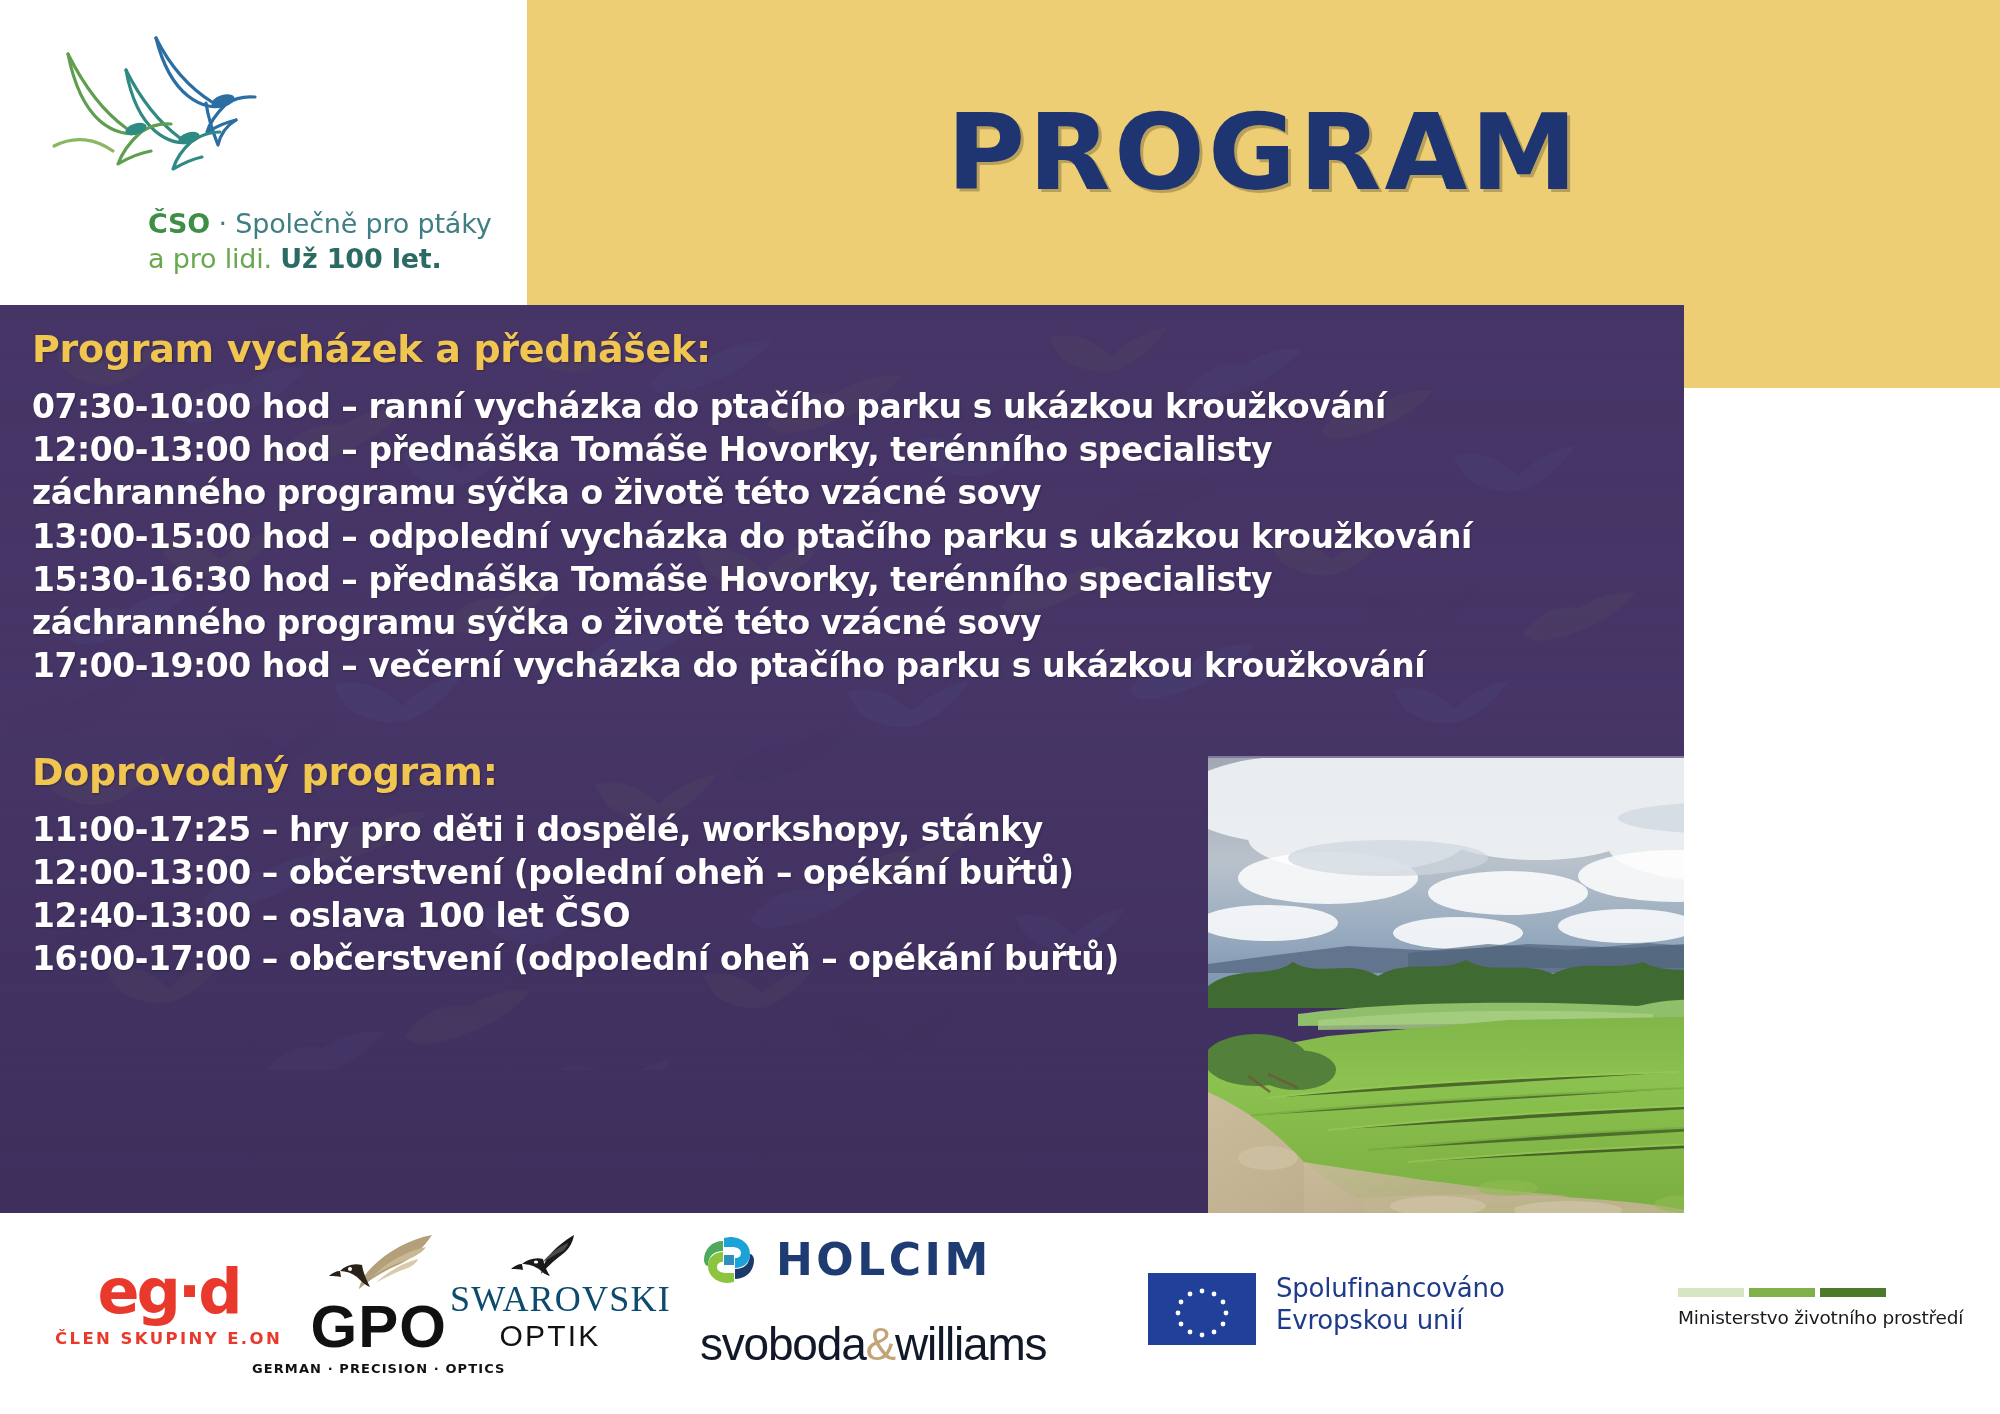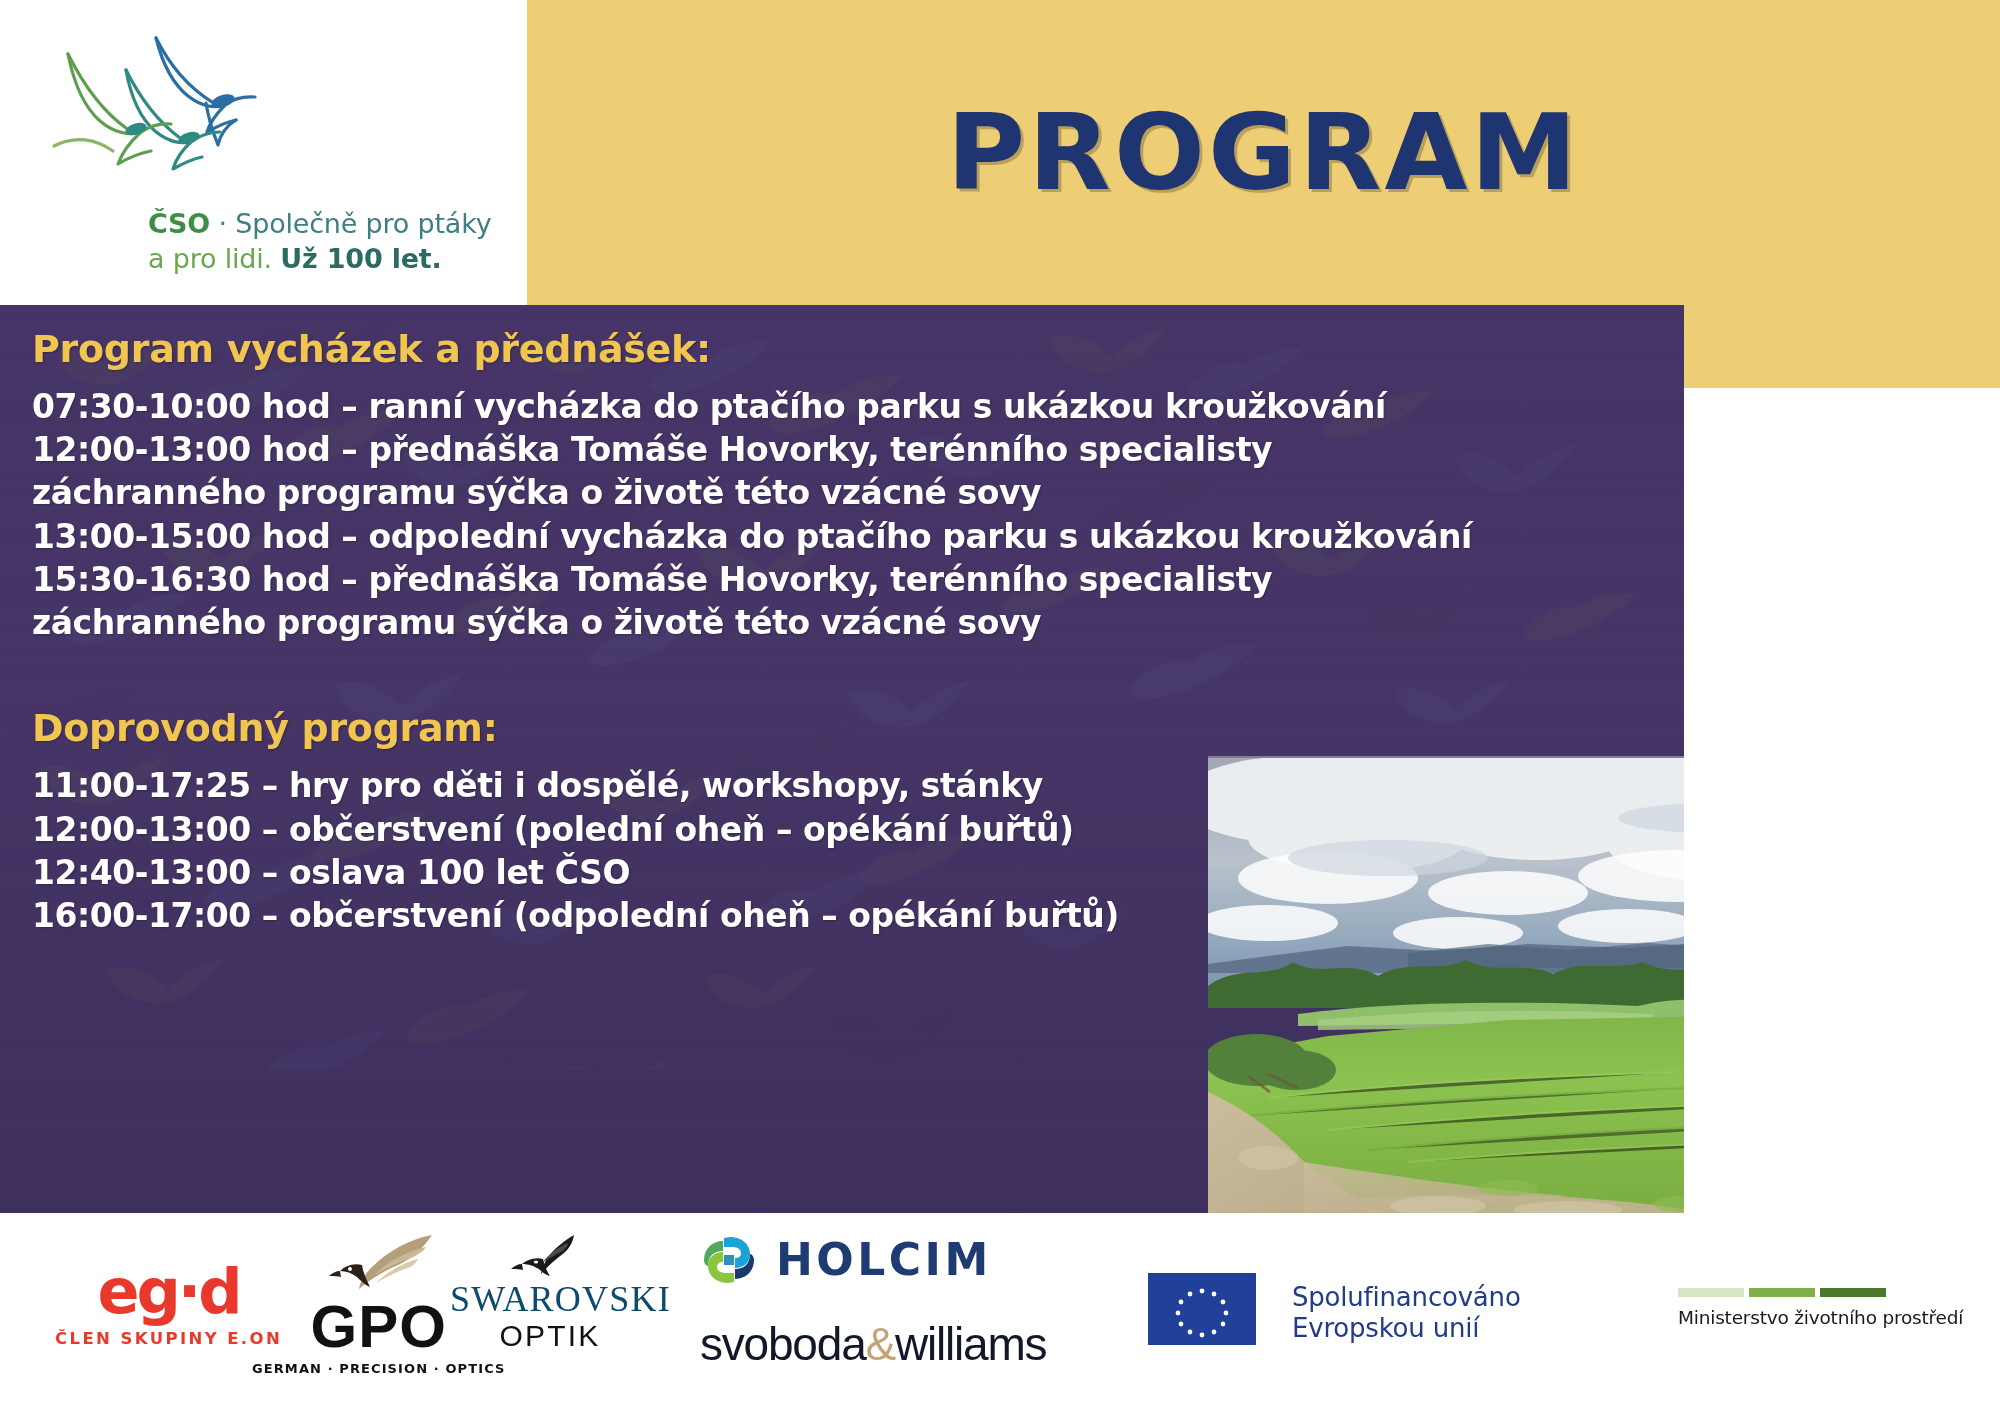--- a/index.html
+++ b/index.html
@@ -362,20 +362,21 @@
     <div class="purple-veil"></div>
 
     <div class="content">
 
       <div>
         <div class="section-heading">Program vycházek a přednášek:</div>
         <div class="line">07:30-10:00 hod – ranní vycházka do ptačího parku s ukázkou kroužkování</div>
         <div class="line wrap">12:00-13:00 hod – přednáška Tomáše Hovorky, terénního specialisty záchranného programu sýčka o životě této vzácné sovy</div>
         <div class="line">13:00-15:00 hod – odpolední vycházka do ptačího parku s ukázkou kroužkování</div>
         <div class="line wrap">15:30-16:30 hod – přednáška Tomáše Hovorky, terénního specialisty záchranného programu sýčka o životě této vzácné sovy</div>
+        <div class="line">17:00-19:00 hod – večerní vycházka do ptačího parku s ukázkou kroužkování</div>
       </div>
 
       <div class="spacer"></div>
 
       <div>
         <div class="section-heading">Doprovodný program:</div>
         <div class="line">11:00-17:25 – hry pro děti i dospělé, workshopy, stánky</div>
         <div class="line">12:00-13:00 – občerstvení (polední oheň – opékání buřtů)</div>
         <div class="line">12:40-13:00 – oslava 100 let ČSO</div>
         <div class="line">16:00-17:00 – občerstvení (odpolední oheň – opékání buřtů)</div>
@@ -533,21 +534,21 @@
         </div>
       </div>
 
       <div class="logo-item" style="left:700px; top:108px;">
         <div class="sw-word">
           <span>svoboda</span><span class="sw-amp">&amp;</span><span>williams</span>
         </div>
       </div>
 
       <div class="logo-item" style="left:1148px; top:60px;">
-        <div style="display:flex; align-items:flex-end; gap:36px;">
+        <div style="display:flex; align-items:flex-start; gap:20px;">
           <svg width="108" height="72" viewBox="0 0 108 72">
             <rect width="108" height="72" fill="#20409a"></rect>
             <g fill="#ffffff">
               <circle cx="54" cy="18" r="2.4"></circle>
               <circle cx="66" cy="21" r="2.4"></circle>
               <circle cx="75" cy="29" r="2.4"></circle>
               <circle cx="78" cy="40" r="2.4"></circle>
               <circle cx="75" cy="51" r="2.4"></circle>
               <circle cx="66" cy="59" r="2.4"></circle>
               <circle cx="54" cy="62" r="2.4"></circle>

